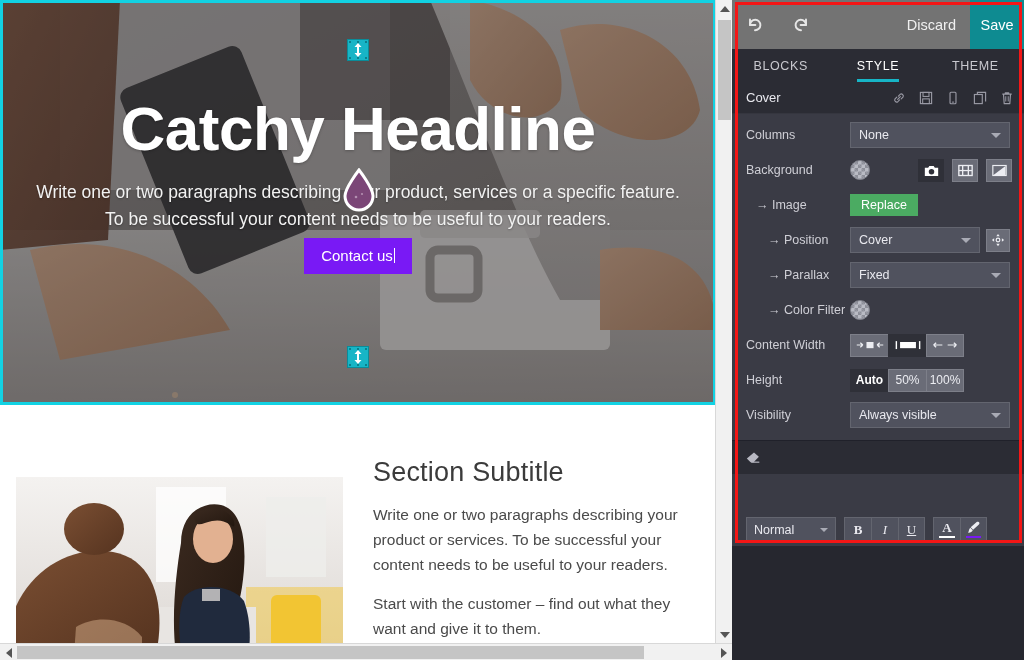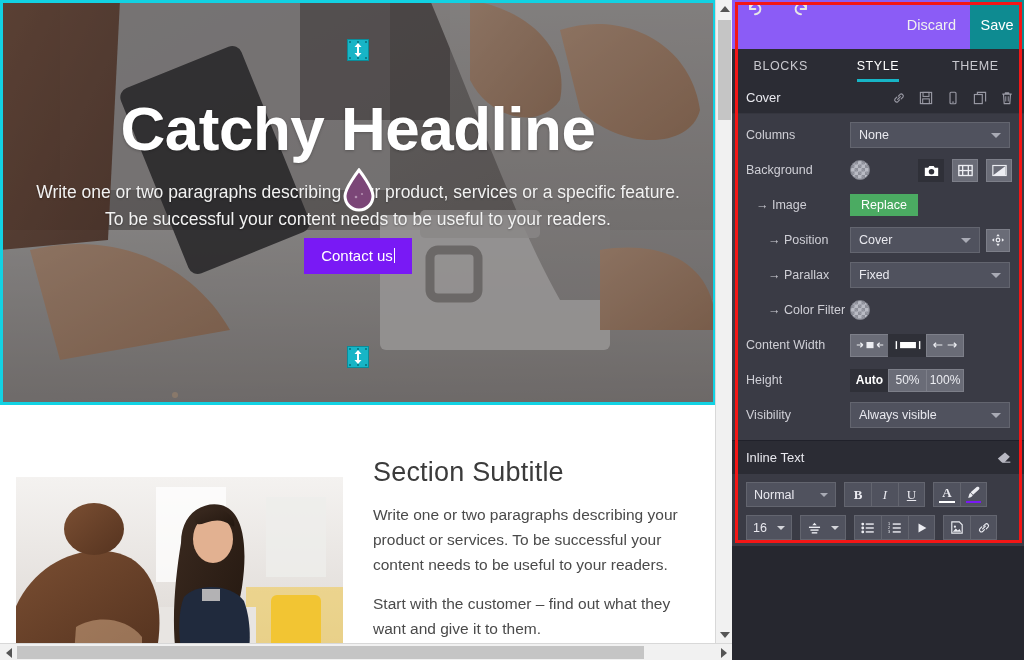--- a/index.html
+++ b/index.html
@@ -64,21 +64,21 @@
          border-top:1px solid #d8d8d8; z-index:12; }
   .hsb-arrow { position:absolute; top:0; width:17px; height:17px; display:flex; align-items:center; justify-content:center; }
   .hsb-thumb { position:absolute; left:17px; top:2px; width:627px; height:13px; background:#c5c5c5; }
   .tri { width:0; height:0; }
 
   
   #panel { position:absolute; left:732px; top:0; width:292px; height:660px; background:#26272f; }
   .red-box { position:absolute; left:735px; top:2px; width:287px; height:541px;
              border:3px solid #f41616; z-index:40; pointer-events:none; }
 
-  .p-top { height:49px; background:#8b5cf6; display:flex; align-items:flex-start; }
+  .p-top { height:49px; background:#737373; display:flex; align-items:center; }
   .p-undo { width:46px; display:flex; justify-content:center; color:#e6e6e6; }
   .p-redo { width:46px; display:flex; justify-content:center; color:#e6e6e6; }
   .p-spacer { flex:1; }
   .p-discard { color:#f0f0f0; font-size:14.5px; padding:0 14px; height:49px;
                display:flex; align-items:center; }
   .p-save { background:#0e8b91; color:#fff; font-size:14.5px; width:54px; height:49px;
             display:flex; align-items:center; justify-content:center; }
 
   .p-tabs { height:33px; background:#2b2c34; display:flex; }
   .p-tab { flex:1; display:flex; align-items:center; justify-content:center;
@@ -126,21 +126,21 @@
                color:#ecedf2; font-size:12px; height:23px; min-width:38px;
                display:flex; align-items:center; justify-content:center; }
   .seg > div:last-child { border-right:1px solid #7d7f89; }
   .seg > div.on { background:#2f3038; border-color:#2f3038; color:#fff; font-weight:bold; }
 
   .sec-header { height:34px; background:#2b2c34; display:flex; align-items:center;
                 padding:0 12px 0 14px; border-top:1px solid #20212a; }
   .sec-title { color:#e8e8ee; font-size:13px; flex:1; }
 
   .tb-body { background:#3a3b45; padding:8px 0 12px 14px; }
-  .tb-row { display:flex; align-items:center; margin-bottom:8px; }
+  .tb-row { display:flex; align-items:center; margin-bottom:8px;margin-top:35px; }
   .tb-grp { display:flex; margin-right:8px; }
   .tb-btn { background:#50525e; border:1px solid #63656f; border-right:none;
             height:25px; min-width:27px; display:flex; align-items:center; justify-content:center;
             color:#e9e9ef; font-size:13px; position:relative; padding:0 4px; }
   .tb-grp .tb-btn:last-child { border-right:1px solid #63656f; }
   .tb-btn.wide { min-width:90px; justify-content:space-between; padding:0 7px; font-size:12.5px; }
   .tb-btn.w50 { min-width:46px; justify-content:space-between; padding:0 6px; font-size:12.5px; }
   .ul-white { position:absolute; bottom:3px; left:5px; right:5px; height:2px; background:#fff; }
   .ul-purple { position:absolute; bottom:3px; left:5px; right:5px; height:2px; background:#7919f5; }
   .p-bottom { position:absolute; left:0; top:546px; width:292px; height:114px; background:#26272f; }
@@ -495,21 +495,20 @@
         <div class="row-ctl">
           <div class="sel w160">
             <span class="cap">Always visible</span>
             <span class="ar"></span>
           </div>
         </div>
       </div>
     </div>
 
     <div class="sec-header">
-      <div class="sec-title">Inline Text</div>
       <div>
         <svg width="15" height="13" viewBox="0 0 18 14">
           <path d="M5.5 12.6 L1 8.2 L9.6 1 L15.4 6.2 L9.2 12.6 Z" fill="#b8b8c2"></path>
           <path d="M6.2 12.6 H16" stroke="#b8b8c2" stroke-width="1.4"></path>
         </svg>
       </div>
     </div>
 
     <div class="tb-body">
       <div class="tb-row">

